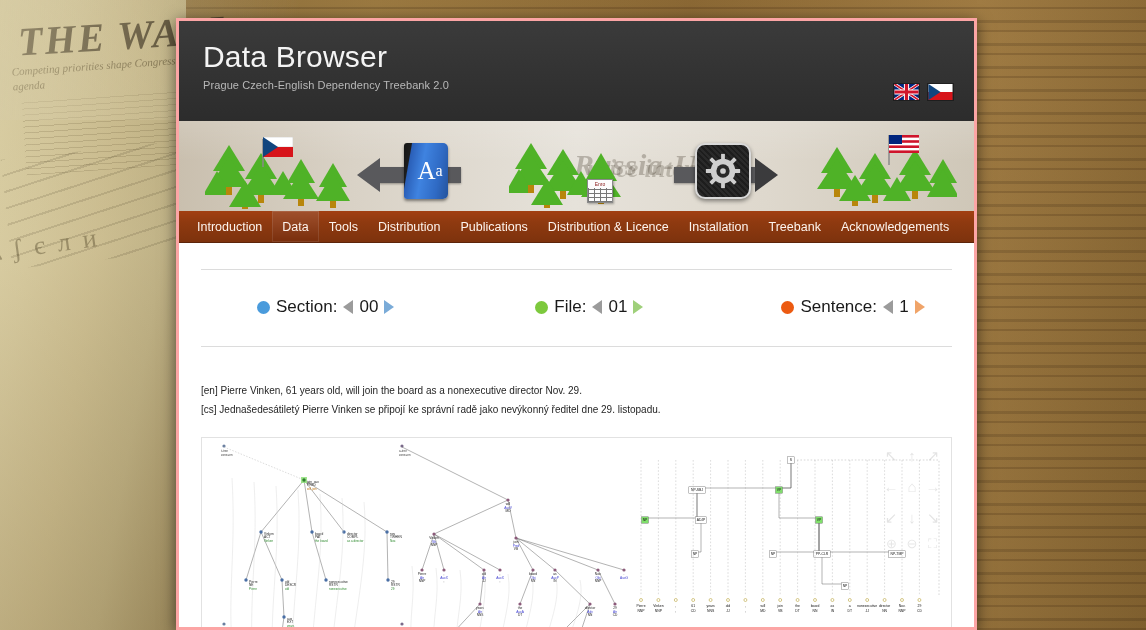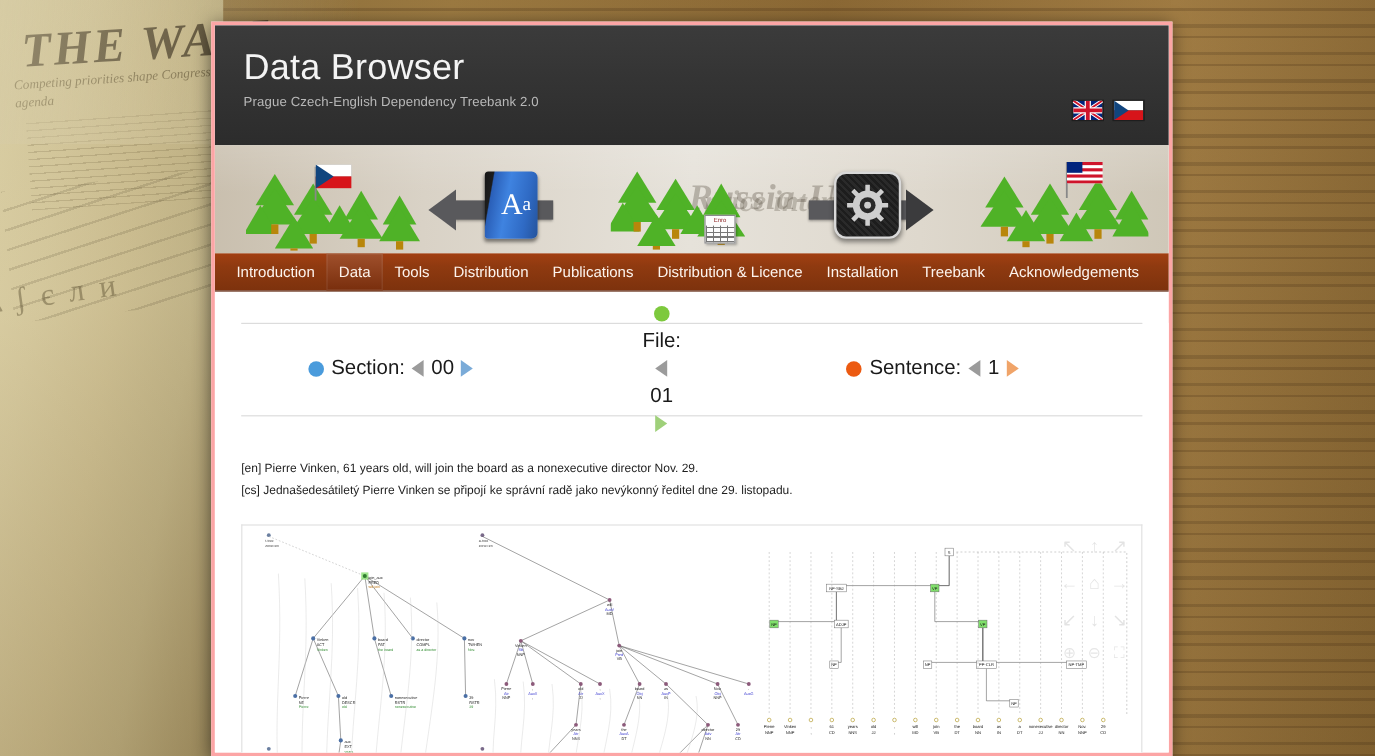--- a/index.html
+++ b/index.html
@@ -210,21 +210,21 @@
   #content { padding: 0 22px; background:#fff; }
   hr.rule { border:0; border-top:1px solid #dcdcdc; margin: 26px 0 0 0; }
 
   #browse-bar {
     display: flex; align-items: center;
     margin: 20px 0 0 0; height: 34px;
     font-size: 17px; color: #1a1a1a;
   }
   .browse-group { display: flex; align-items: center; gap: 6px; }
   .browse-group.sec { margin-left: 56px; }
-  .browse-group.file { margin-left: 141px; flex-direction: column; }
+  .browse-group.file { margin-left: 141px; }
   .browse-group.sent { margin-left: 138px; justify-content: center; }
   .bullet { width: 13px; height: 13px; border-radius: 50%; display:inline-block; }
   .nav-arrow {
     display:inline-block; width:0; height:0; cursor:pointer;
     border-top: 7px solid transparent; border-bottom: 7px solid transparent;
   }
   .nav-arrow.left  { border-right: 10px solid #9b9b9b; }
   .nav-arrow.right { border-left: 10px solid #9b9b9b; }
   .val { min-width: 10px; text-align:center; }
 

